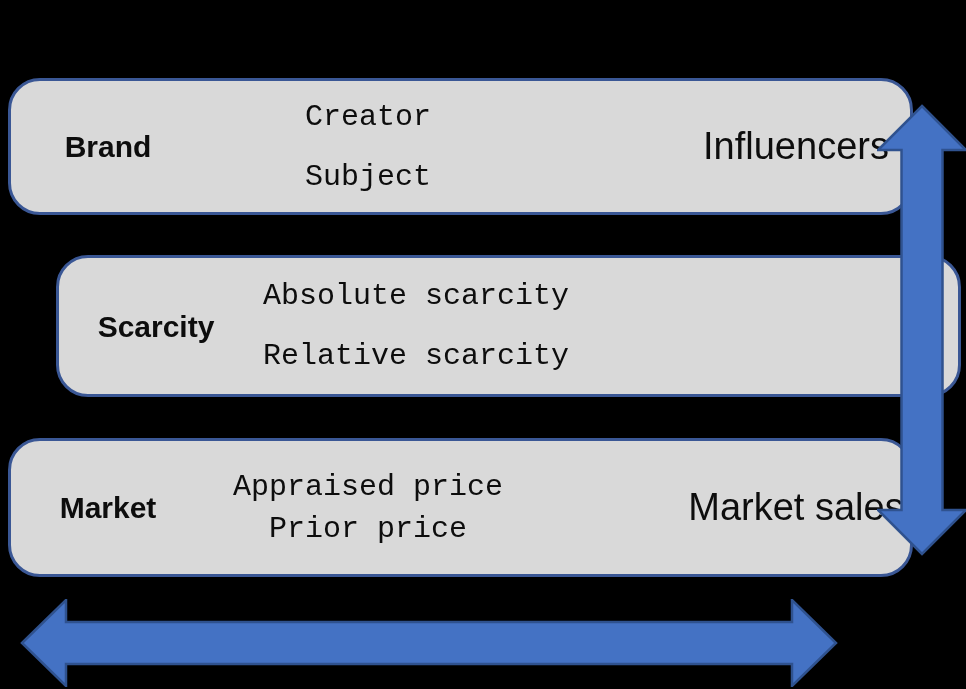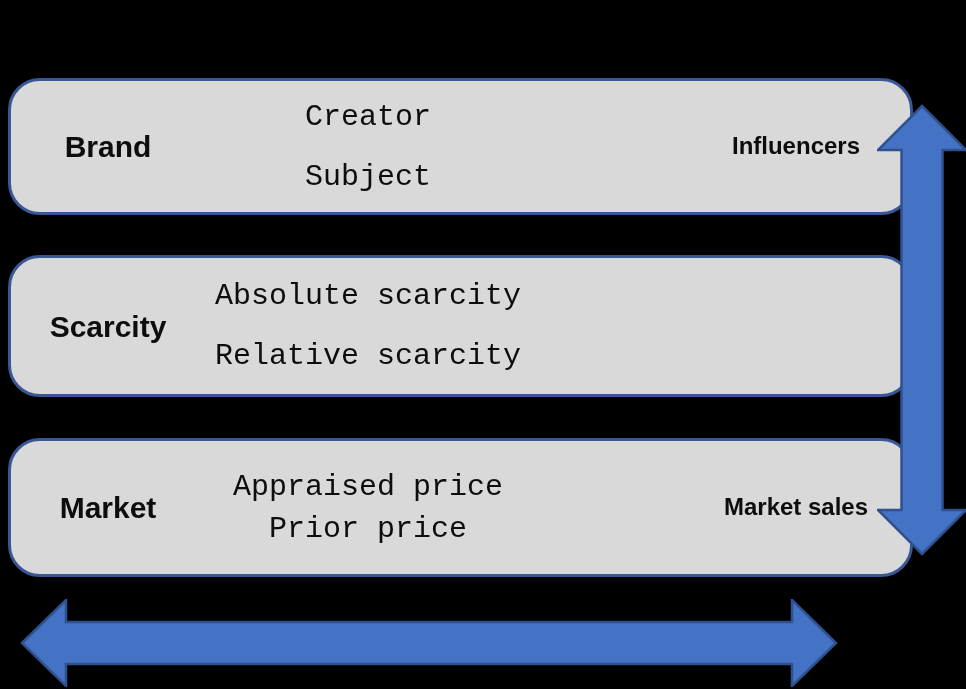--- a/index.html
+++ b/index.html
@@ -21,21 +21,21 @@
     left: 8px;
     width: 905px;
     box-sizing: border-box;
     background: var(--box-fill, #d9d9d9);
     border: 3px solid var(--box-border, #3a5795);
     border-radius: 32px;
     display: flex;
     align-items: center;
   }
   .box-brand    { top: 78px;  height: 137px; }
-  .box-scarcity { top: 255px; height: 142px; }
+  .box-scarcity { top: 255px; height: 142px; margin-left: 48px; }
   .box-market   { top: 438px; height: 139px; }
 
   .col-label {
     width: 194px;
     text-align: center;
     font-size: 30px;
     font-weight: bold;
     line-height: 1.1;
   }
   .col-details {
@@ -43,23 +43,22 @@
     text-align: center;
     font-size: 30px;
     line-height: 60px;
     font-family: Liberation Mono, monospace;
   }
   .box-market .col-details { line-height: 42px; }
   .col-measure {
     width: 228px;
     margin-left: auto;
     text-align: center;
-    font-size: 24px;
+    font-size: 38px;
     line-height: 1.1;
-    font-weight: bold;
   }
   .arrow { position: absolute; display: block; }
   .arrow polygon {
     fill: var(--arrow-fill, #4472c4);
     stroke: var(--arrow-border, #2f528f);
     stroke-width: 2.5;
   }
   .arrow-vertical   { left: 877px; top: 104px; }
   .arrow-horizontal { left: 20px;  top: 599px; }
 </style>

